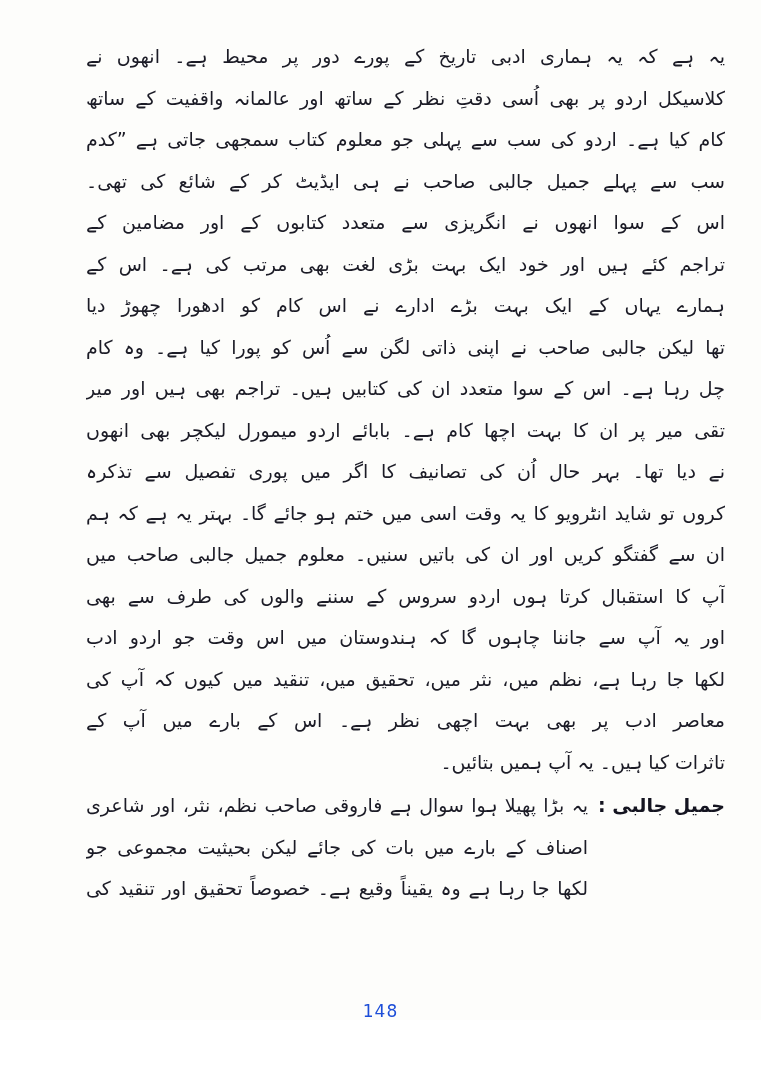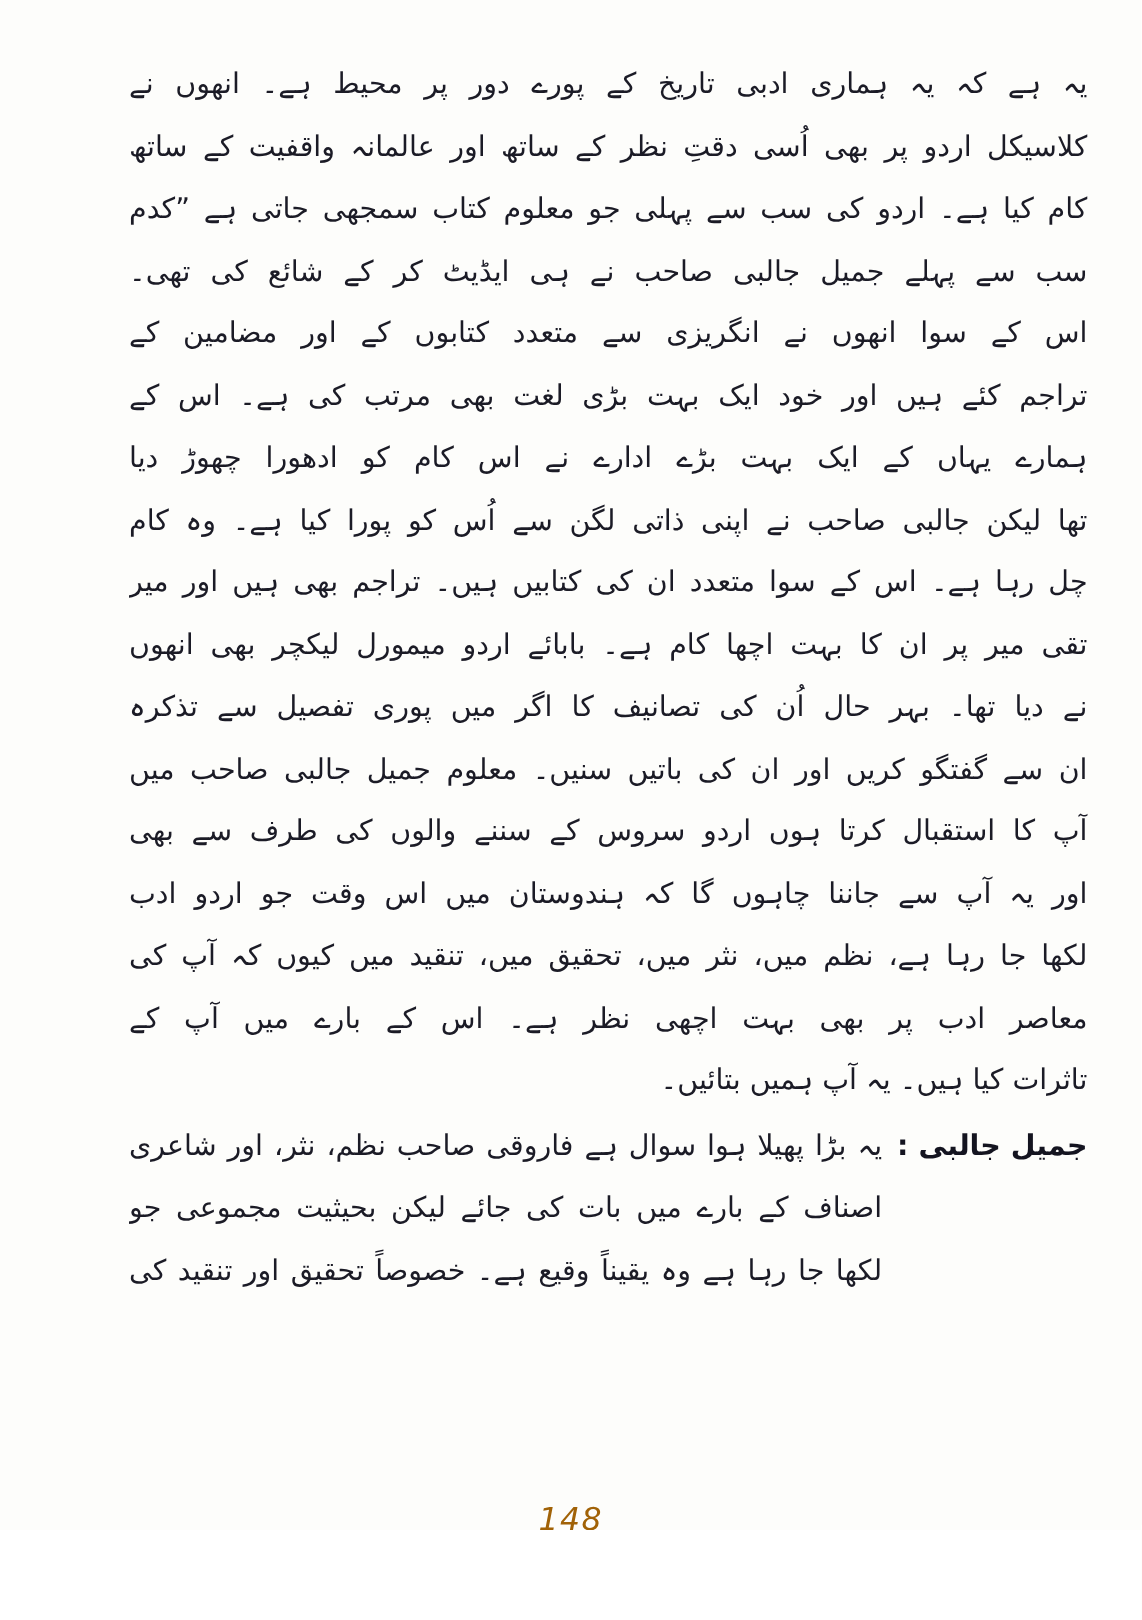--- a/index.html
+++ b/index.html
@@ -56,25 +56,24 @@
   .answer-lines {
     flex: 1 1 auto;
     min-width: 0;
   }
   .page-number {
     position: absolute;
     top: 1001px;
     left: 0;
     right: 0;
     text-align: center;
-    font-size: 21px;
+    font-size: 17px;
     letter-spacing: 1px;
-    color: #a16207;
+    color: #1d4ed8;
     direction: ltr;
-    font-style: italic;
   }
   .artifact-mark {
     position: absolute;
     top: 1026px;
     right: 598px;
     width: 12px;
     height: 6px;
     background: #3a3a44;
     border-radius: 50%;
     opacity: 0.8;
@@ -103,20 +102,21 @@
       <div class="line">کلاسیکل اردو پر بھی اُسی دقتِ نظر کے ساتھ اور عالمانہ واقفیت کے ساتھ</div>
       <div class="line">کام کیا ہے۔ اردو کی سب سے پہلی جو معلوم کتاب سمجھی جاتی ہے ”کدم</div>
       <div class="line">سب سے پہلے جمیل جالبی صاحب نے ہی ایڈیٹ کر کے شائع کی تھی۔</div>
       <div class="line">اس کے سوا انھوں نے انگریزی سے متعدد کتابوں کے اور مضامین کے</div>
       <div class="line">تراجم کئے ہیں اور خود ایک بہت بڑی لغت بھی مرتب کی ہے۔ اس کے</div>
       <div class="line">ہمارے یہاں کے ایک بہت بڑے ادارے نے اس کام کو ادھورا چھوڑ دیا</div>
       <div class="line">تھا لیکن جالبی صاحب نے اپنی ذاتی لگن سے اُس کو پورا کیا ہے۔ وہ کام</div>
       <div class="line">چل رہا ہے۔ اس کے سوا متعدد ان کی کتابیں ہیں۔ تراجم بھی ہیں اور میر</div>
       <div class="line">تقی میر پر ان کا بہت اچھا کام ہے۔ بابائے اردو میمورل لیکچر بھی انھوں</div>
       <div class="line">نے دیا تھا۔ بہر حال اُن کی تصانیف کا اگر میں پوری تفصیل سے تذکرہ</div>
+      <div class="line">کروں تو شاید انٹرویو کا یہ وقت اسی میں ختم ہو جائے گا۔ بہتر یہ ہے کہ ہم</div>
       <div class="line">ان سے گفتگو کریں اور ان کی باتیں سنیں۔ معلوم جمیل جالبی صاحب میں</div>
       <div class="line">آپ کا استقبال کرتا ہوں اردو سروس کے سننے والوں کی طرف سے بھی</div>
       <div class="line">اور یہ آپ سے جاننا چاہوں گا کہ ہندوستان میں اس وقت جو اردو ادب</div>
       <div class="line">لکھا جا رہا ہے، نظم میں، نثر میں، تحقیق میں، تنقید میں کیوں کہ آپ کی</div>
       <div class="line">معاصر ادب پر بھی بہت اچھی نظر ہے۔ اس کے بارے میں آپ کے</div>
       <div class="line short">تاثرات کیا ہیں۔ یہ آپ ہمیں بتائیں۔</div>
     </div>
 
     <div class="answer-row">
       <div class="speaker">جمیل جالبی :</div>

